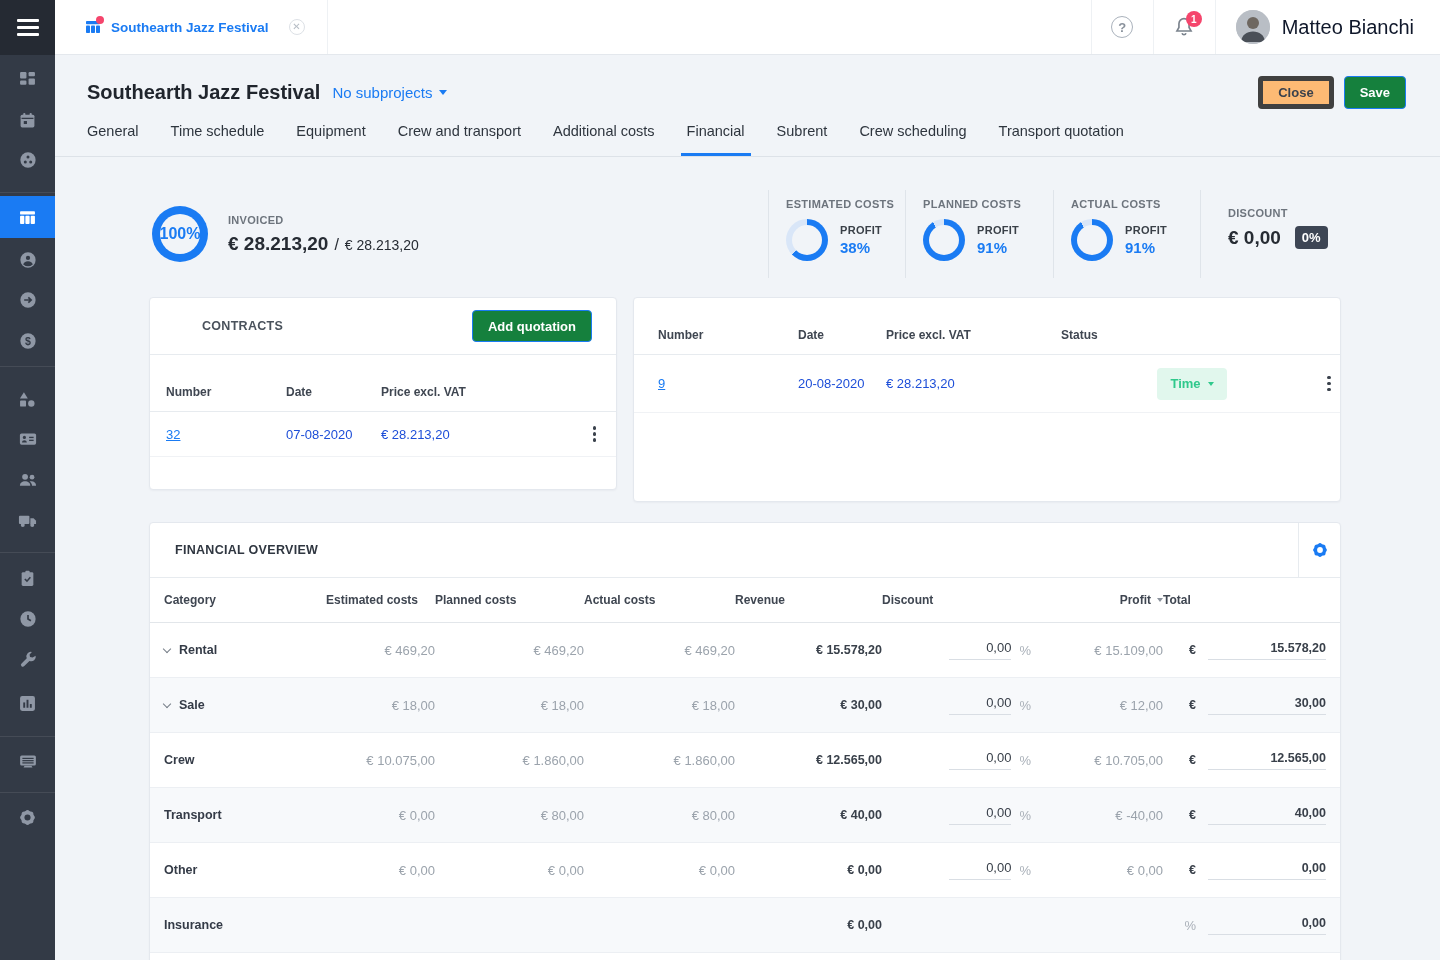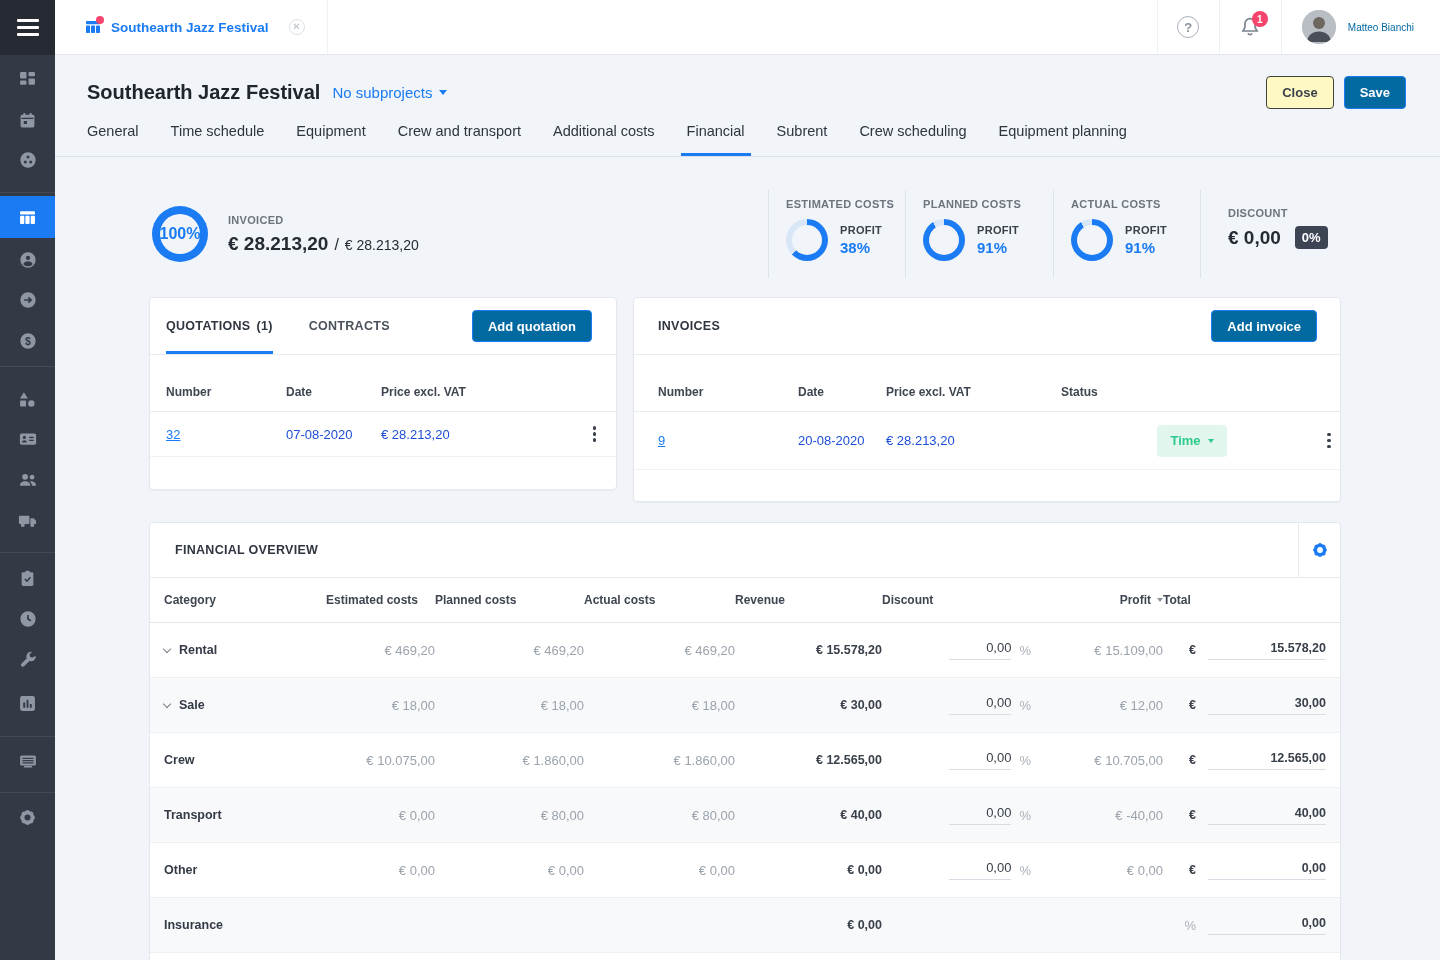--- a/index.html
+++ b/index.html
@@ -21,34 +21,34 @@
   .proj-tab .reddot{position:absolute;right:-3px;top:-3px;width:8px;height:8px;border-radius:50%;background:#f5456c}
   .proj-tab .tlabel{color:#1a7bf3;font-weight:bold;font-size:13.5px}
   .tab-close{width:16px;height:16px;border-radius:50%;border:1px solid #dde1e6;color:#b6bdc5;font-size:10px;line-height:14px;text-align:center;margin-left:10px;cursor:pointer}
   .tb-right{margin-left:auto;display:flex;align-items:stretch}
   .tb-btn{width:62px;display:flex;align-items:center;justify-content:center;border-left:1px solid #eef1f4;cursor:pointer;position:relative}
   .help-circle{width:22px;height:22px;border-radius:50%;border:1.6px solid #aab2bc;color:#8a929c;font-weight:bold;font-size:13px;display:flex;align-items:center;justify-content:center}
   .bell-badge{position:absolute;top:11px;right:13px;min-width:16px;height:16px;border-radius:8px;background:#f5456c;color:#fff;font-size:10px;font-weight:bold;display:flex;align-items:center;justify-content:center;padding:0 4px}
   .tb-user{display:flex;align-items:center;gap:12px;padding:0 26px 0 20px;border-left:1px solid #eef1f4;cursor:pointer}
   .avatar{width:34px;height:34px;border-radius:50%;overflow:hidden;background:#cfd3d8;position:relative}
   .avatar svg{position:absolute;left:0;top:0}
-  .uname{font-size:10px;color:#0369a1}
+  .uname{font-size:20px;color:#0f172a}
 
   
   .main{position:absolute;left:55px;top:55px;right:0;bottom:0;background:#f1f4f8;overflow:hidden}
 
   .page-head{display:flex;align-items:center;justify-content:space-between;padding:21px 34px 0 32px}
   .ph-left{display:flex;align-items:center;gap:12px}
   .ptitle{font-size:20px;font-weight:bold;color:#20252d}
   .subproj{display:flex;align-items:center;gap:7px;color:#1a7bf3;font-size:15px;cursor:pointer}
   .caret-down{width:0;height:0;border-left:4.5px solid transparent;border-right:4.5px solid transparent;border-top:5px solid currentColor;display:inline-block}
   .ph-btns{display:flex;gap:10px}
   .btn{height:33px;border-radius:4px;font-size:13px;font-weight:bold;display:flex;align-items:center;justify-content:center;padding:0 15px;cursor:pointer}
-  .btn.ghost{background:#fef9c3;border:1px solid #404040;color:#3a414c}
-  .btn.primary{background:#0369a1;border:1px solid #1a7bf3;color:#fff}
+  .btn.ghost{background:#fdba74;border:5px solid #404040;color:#3a414c}
+  .btn.primary{background:#15803d;border:1px solid #1a7bf3;color:#fff}
 
   .tabstrip{display:flex;gap:32px;padding:0 32px;margin-top:14px;border-bottom:1px solid #dde2e8;height:34px}
   .tab{font-size:14.5px;color:#2e353e;display:flex;align-items:flex-start;position:relative;cursor:pointer;white-space:nowrap}
   .tab.active::after{content:"";position:absolute;left:-6px;right:-6px;bottom:0;height:3px;background:#1a7bf3}
 
   
   .stats{position:absolute;left:94px;top:135px;width:1192px;height:88px;display:flex}
   .stat-invoiced{width:619px;display:flex;align-items:center;gap:20px;padding-left:3px}
   .donut{border-radius:50%;background:conic-gradient(#1a7bf3 calc(var(--p,0)*1%),#d9e6f8 0);position:relative;display:flex;align-items:center;justify-content:center;flex:none}
   .donut::before{content:"";position:absolute;border-radius:50%;background:#f1f4f8}
@@ -355,21 +355,21 @@
 
   <div class="tabstrip">
     <span class="tab">General</span>
     <span class="tab">Time schedule</span>
     <span class="tab">Equipment</span>
     <span class="tab">Crew and transport</span>
     <span class="tab">Additional costs</span>
     <span class="tab active">Financial</span>
     <span class="tab">Subrent</span>
     <span class="tab">Crew scheduling</span>
-    <span class="tab">Equipment planning</span>
+    <span class="tab">Transport quotation</span>
   </div>
 
   <div class="stats">
     <div class="stat-invoiced">
       <div class="donut big" style="--p: 100;">
         <span class="dlabel">100%</span>
       </div>
       <div>
         <div class="stat-cap">INVOICED</div>
         <div class="inv-amounts">
@@ -417,24 +417,20 @@
       <div class="stat-cap">DISCOUNT</div>
       <div class="disc-row">
         <span class="disc-amt">€ 0,00</span>
         <span class="disc-badge">0%</span>
       </div>
     </div>
   </div>
 
   <div class="card q-card">
     <div class="card-head">
-      <span class="ptab active">
-        <span>QUOTATIONS</span>
-        <span>(1)</span>
-      </span>
       <span class="ptab inactive" style="margin-left:36px">CONTRACTS</span>
       <span class="btn primary add-btn">Add quotation</span>
     </div>
     <div class="q-grid tbl-cols">
       <span class="th">Number</span>
       <span class="th t-right">Date</span>
       <span class="th t-right">Price excl. VAT</span>
       <span></span>
     </div>
     <div class="q-grid trow">
@@ -443,24 +439,20 @@
       <span class="cellv t-right">€ 28.213,20</span>
       <span class="kebab">
           <i></i>
           <i></i>
           <i></i>
         </span>
     </div>
   </div>
 
   <div class="card i-card">
-    <div class="card-head">
-      <span class="card-title">INVOICES</span>
-      <span class="btn primary add-btn">Add invoice</span>
-    </div>
     <div class="i-grid tbl-cols">
       <span class="th">Number</span>
       <span class="th t-right">Date</span>
       <span class="th t-right">Price excl. VAT</span>
       <span class="th t-center">Status</span>
       <span></span>
     </div>
     <div class="i-grid trow">
       <span class="numlink">9</span>
       <span class="cellv t-right">20-08-2020</span>

